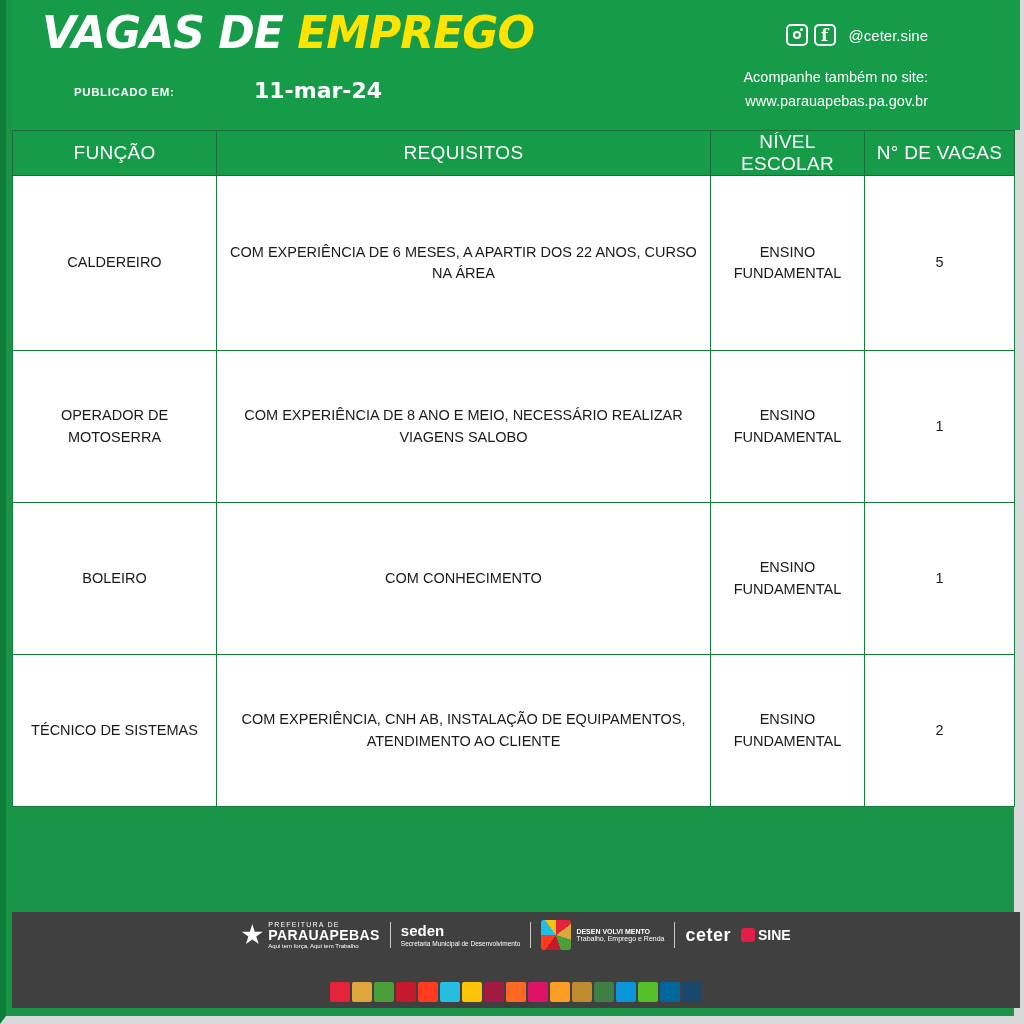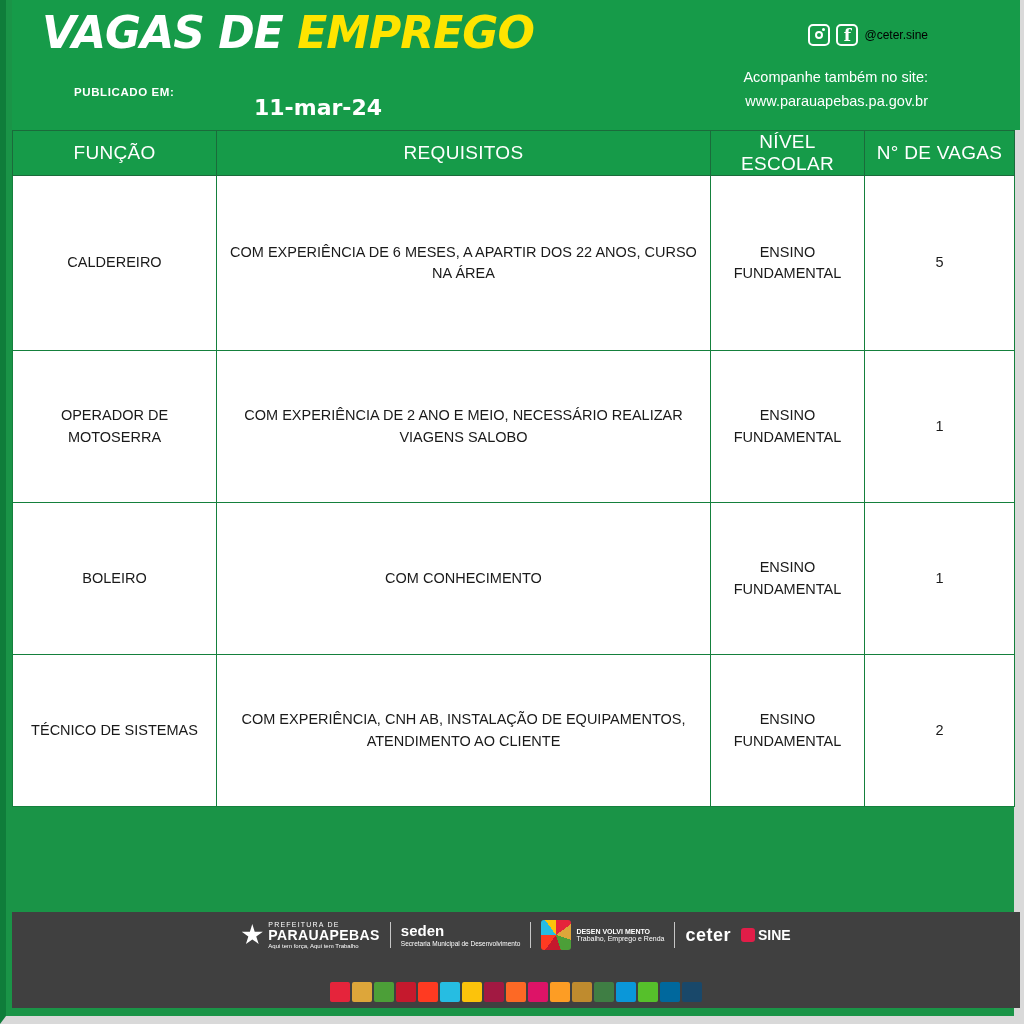--- a/index.html
+++ b/index.html
@@ -74,21 +74,20 @@
     letter-spacing: 0.6px;
   }
   .pub-date {
     position: absolute;
     left: 212px;
     top: 0px;
     color: #ffffff;
     font-size: 22px;
     font-weight: bold;
     font-family: "DejaVu Sans", sans-serif;
-    margin-top: 17px;
   }
   .social {
     position: absolute;
     right: 92px;
     top: 24px;
     display: flex;
     align-items: center;
     gap: 6px;
   }
   .ic {
@@ -118,23 +117,23 @@
   }
   .ic.fb {
     color: #ffffff;
     font-family: "DejaVu Serif", serif;
     font-weight: bold;
     font-size: 17px;
     line-height: 18px;
     text-align: center;
   }
   .handle {
-    color: #000000;
-    font-size: 12px;
-    margin-left: 0;
+    color: #ffffff;
+    font-size: 15px;
+    margin-left: 7px;
   }
   .site-line1, .site-line2 {
     position: absolute;
     right: 92px;
     color: #ffffff;
     font-size: 14.5px;
     white-space: nowrap;
   }
   .site-line1 { top: 61px; margin-top: 8px; }
   .site-line2 { top: 93px; }
@@ -310,21 +309,21 @@
         </thead>
         <tbody>
           <tr style="height:175px;">
             <td class="funcao">CALDEREIRO</td>
             <td class="req">COM EXPERIÊNCIA DE 6 MESES, A APARTIR DOS 22 ANOS, CURSO NA ÁREA</td>
             <td class="nivel">ENSINO FUNDAMENTAL</td>
             <td class="qtd">5</td>
           </tr>
           <tr style="height:152px;">
             <td class="funcao">OPERADOR DE MOTOSERRA</td>
-            <td class="req">COM EXPERIÊNCIA DE 2 ANO E MEIO, NECESSÁRIO REALIZAR VIAGENS SALOBO</td>
+            <td class="req">COM EXPERIÊNCIA DE 8 ANO E MEIO, NECESSÁRIO REALIZAR VIAGENS SALOBO</td>
             <td class="nivel">ENSINO FUNDAMENTAL</td>
             <td class="qtd">1</td>
           </tr>
           <tr style="height:152px;">
             <td class="funcao">BOLEIRO</td>
             <td class="req">COM CONHECIMENTO</td>
             <td class="nivel">ENSINO FUNDAMENTAL</td>
             <td class="qtd">1</td>
           </tr>
           <tr style="height:152px;">

